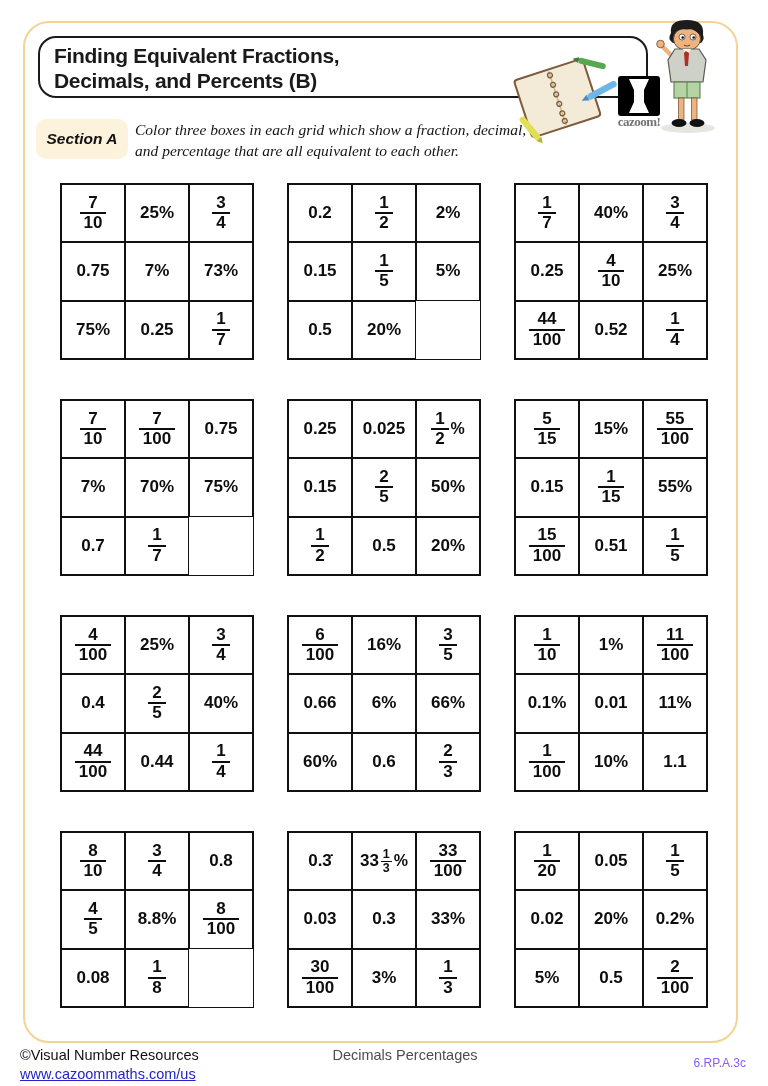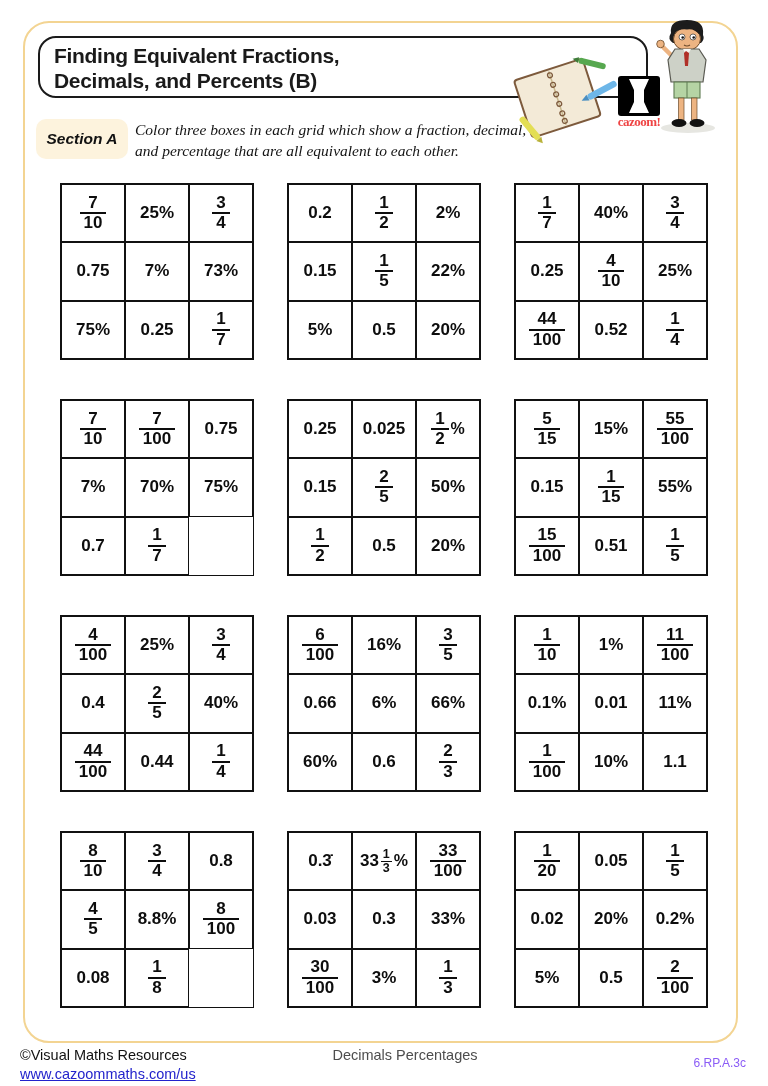--- a/index.html
+++ b/index.html
@@ -26,21 +26,21 @@
   }
   .title{
     position:absolute;left:14px;top:5px;
     font-size:21px;font-weight:bold;line-height:25px;letter-spacing:-0.3px;color:#1a1a1a;
   }
   .notebook-art{position:absolute;left:458px;top:14px;width:120px;height:100px;}
   .cazoom-logo{position:absolute;left:570px;top:38px;width:58px;text-align:center;}
   .cazoom-logo .logo-square{display:block;margin:0 auto;}
   .cazoom-logo .logo-text{
     font-family:"Liberation Serif",serif;font-weight:bold;font-size:13px;
-    letter-spacing:-0.5px;margin-top:-2px;color:#ef4444;
+    letter-spacing:-0.5px;margin-top:-2px;color:#737373;
   }
   .boy-art{position:absolute;left:650px;top:18px;width:74px;height:116px;}
   
   .section-label{
     position:absolute;left:36px;top:119px;width:92px;height:40px;
     background:var(--section-bg);border-radius:10px;
     display:flex;align-items:center;justify-content:center;
     font-family:Liberation Sans, sans-serif;font-style:italic;font-weight:bold;font-size:15.5px;
   }
   .instructions{
@@ -208,23 +208,20 @@
       <div class="cell">
         <span>0.15</span>
       </div>
       <div class="cell">
         <span class="frac">
           <span class="num">1</span>
           <span class="den">5</span>
         </span>
       </div>
       <div class="cell">
-        <span>22%</span>
-      </div>
-      <div class="cell">
         <span>5%</span>
       </div>
       <div class="cell">
         <span>0.5</span>
       </div>
       <div class="cell">
         <span>20%</span>
       </div>
     </div>
     <div class="grid">
@@ -627,19 +624,19 @@
       <div class="cell">
         <span class="frac">
           <span class="num">2</span>
           <span class="den">100</span>
         </span>
       </div>
     </div>
   </div>
 
 <div class="footer-left">
-  <div>©Visual Maths Resources</div>
+  <div>©Visual Number Resources</div>
   <a href="#">www.cazoommaths.com/us</a>
 </div>
 <div class="footer-center">
   <div>Decimals Percentages</div>
 </div>
 <div class="footer-right">6.RP.A.3c</div>
 
 </body></html>

